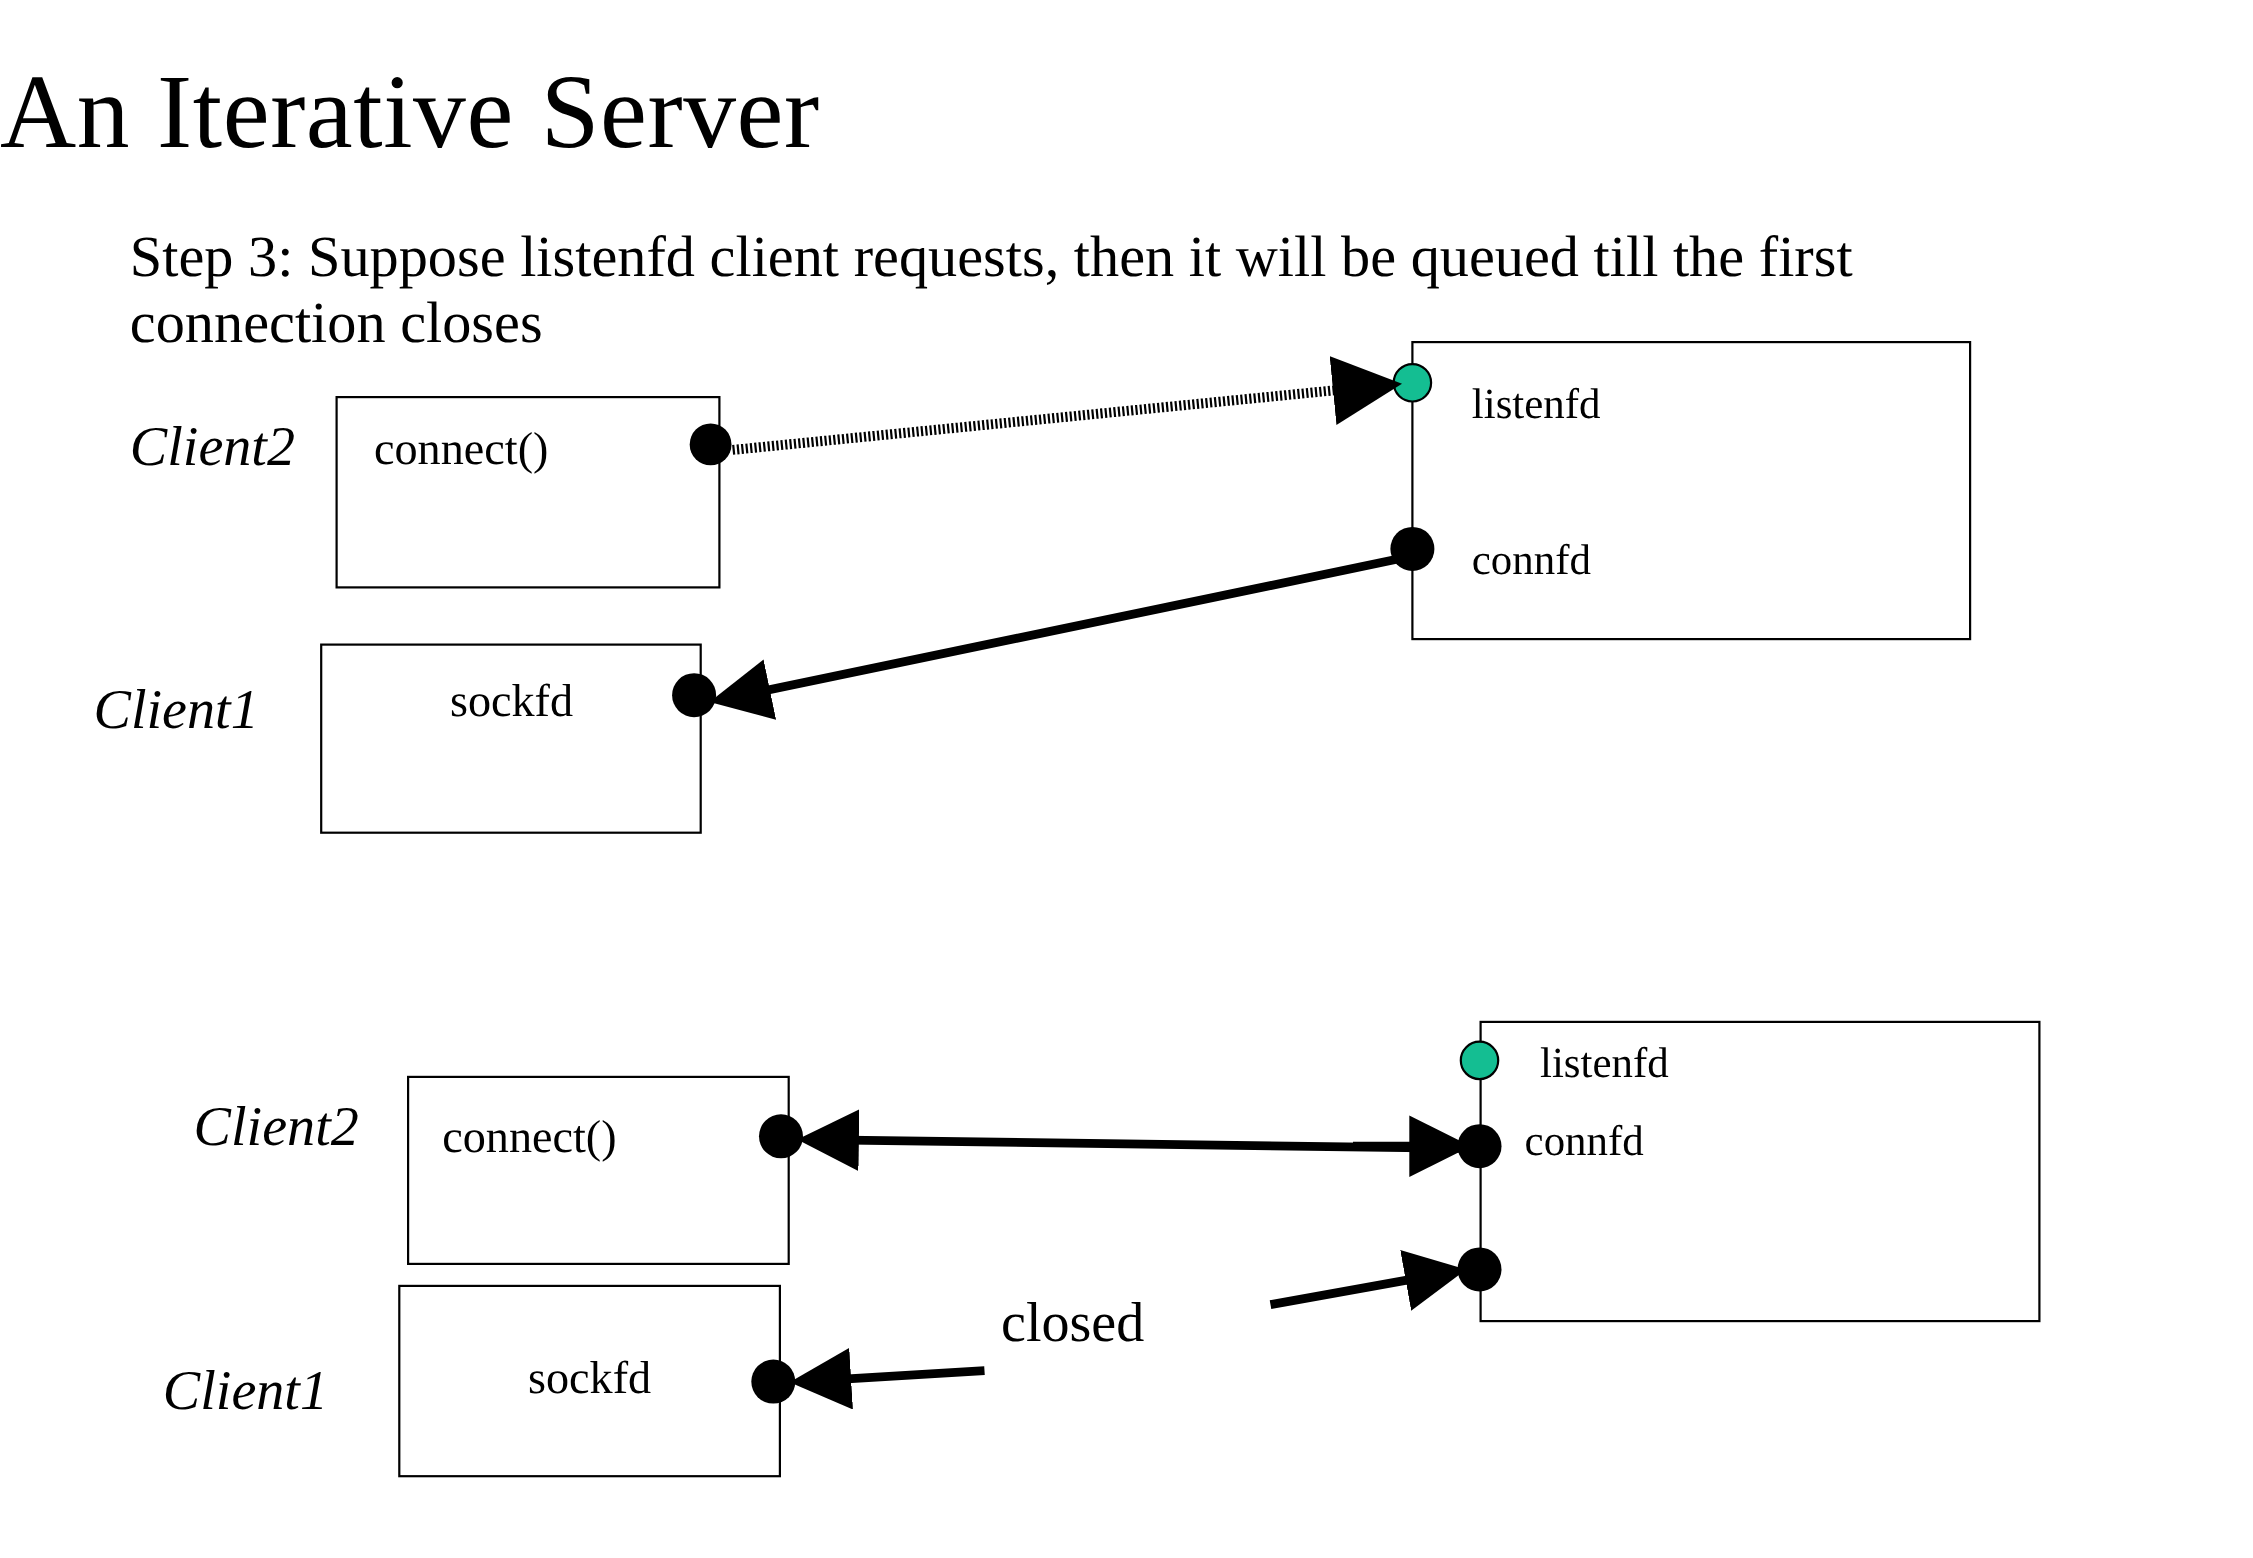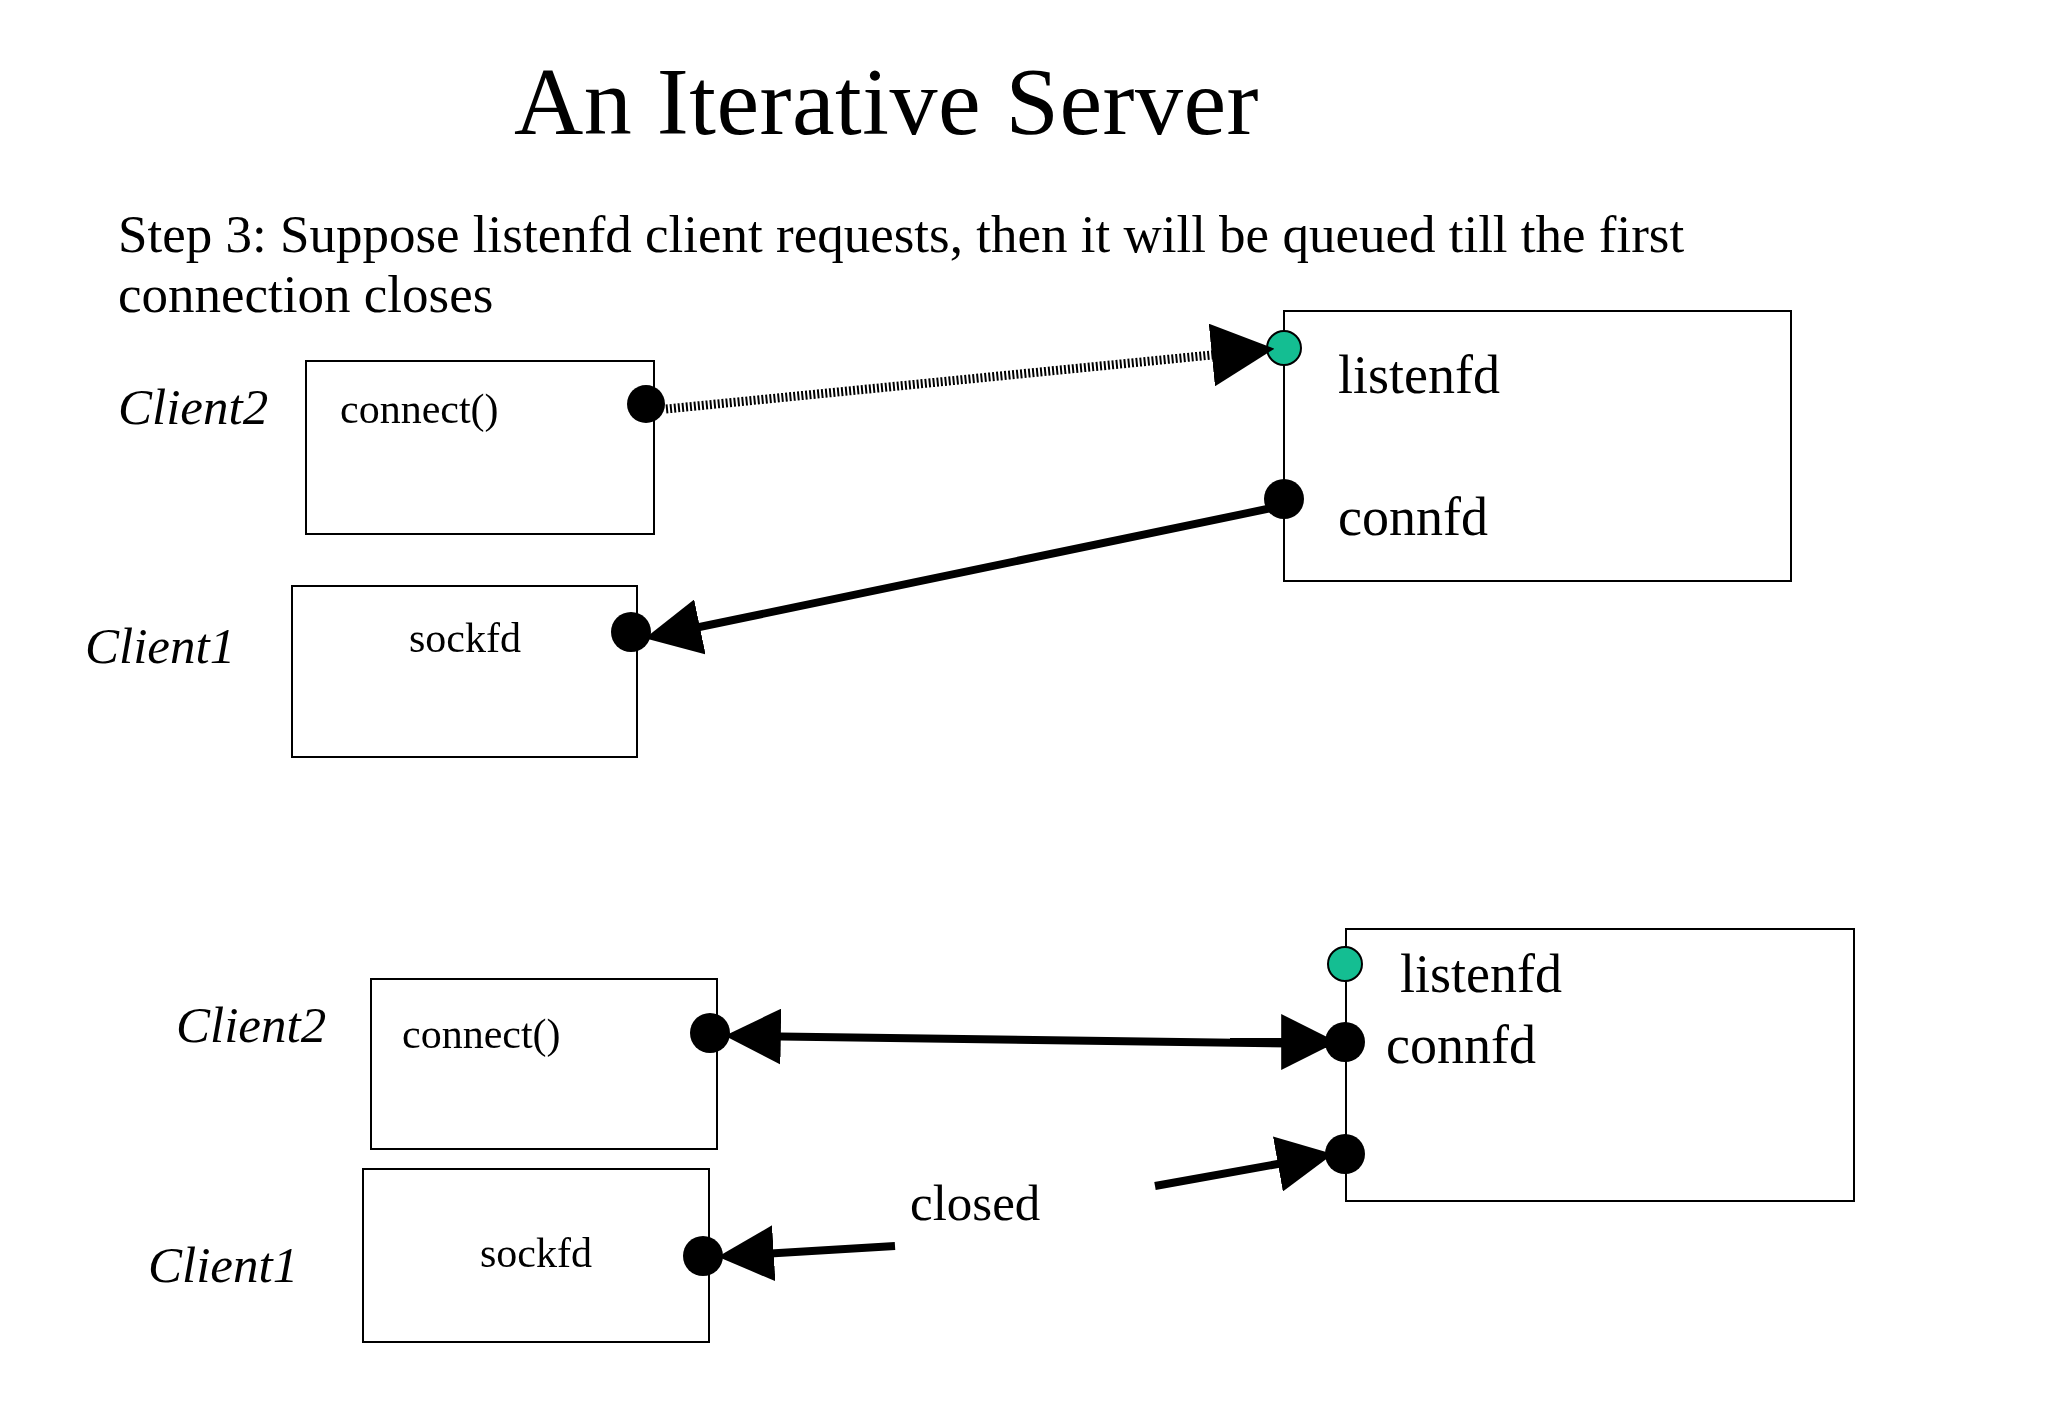--- a/index.html
+++ b/index.html
@@ -18,21 +18,20 @@
     height: 1416px;
     background: #ffffff;
     overflow: hidden;
   }
   
   #slide-title {
     position: absolute;
     left: 0;
     top: 52px;
     width: 1773px;
-    text-align: center;
     font-size: 96px;
     line-height: 1.05;
     letter-spacing: 0.5px;
     font-weight: 400;
     white-space: nowrap;
   }
   
   .step-text {
     position: absolute;
     font-size: 53px;
@@ -58,21 +57,21 @@
   }
   .side-label {
     position: absolute;
     font-size: 51px;
     line-height: 1;
     white-space: nowrap;
     font-style: italic;
   }
   .fd-label {
     position: absolute;
-    font-size: 54px;
+    font-size: 39px;
     line-height: 1;
     white-space: nowrap;
   }
   .free-label {
     position: absolute;
     font-size: 51px;
     line-height: 1;
     white-space: nowrap;
   }
   

